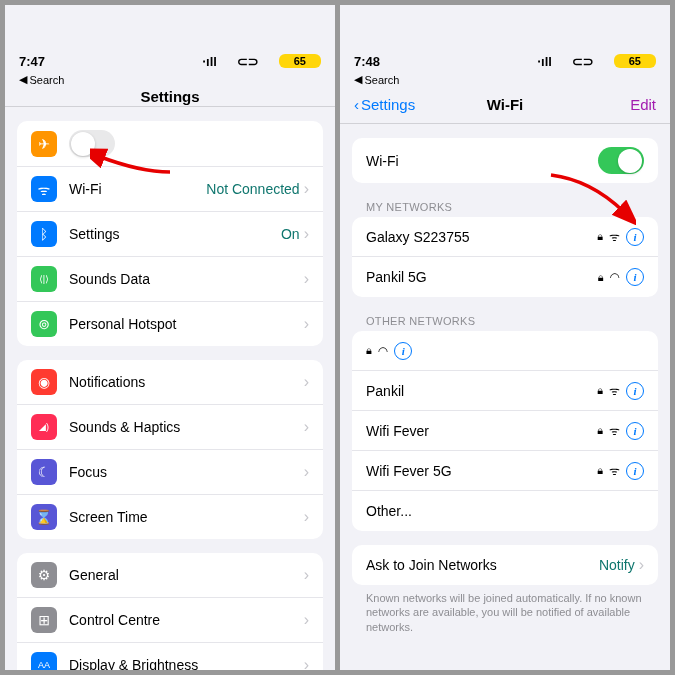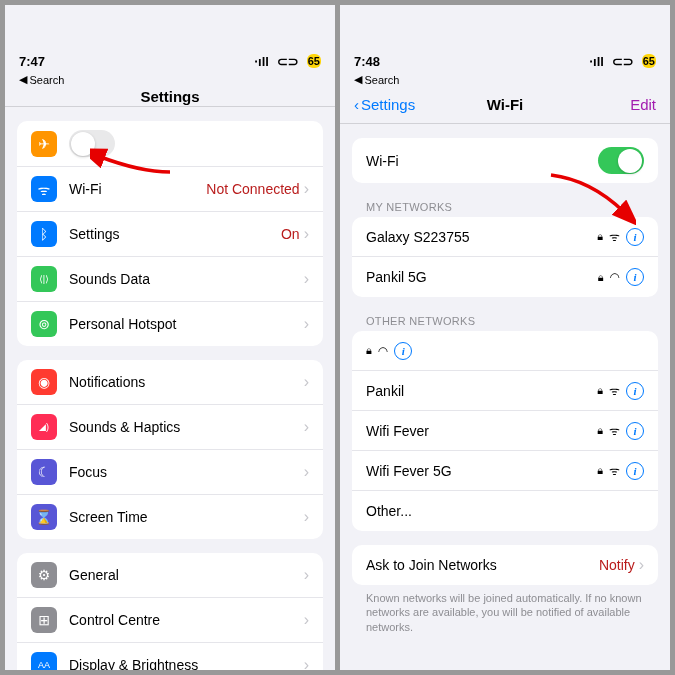--- a/index.html
+++ b/index.html
@@ -2,41 +2,41 @@
 <html><head>
   <meta charset="utf-8">
   <style>
     * { box-sizing: border-box; margin: 0; padding: 0; font-family: -apple-system, BlinkMacSystemFont, "Segoe UI", sans-serif; }
     body { background: #999; display: flex; justify-content: center; align-items: flex-start; padding: 5px; }
     .container { display: flex; gap: 5px; }
     .phone { width: 330px; height: 665px; background: #f2f2f7; border-radius: 0; overflow: hidden; position: relative; }
     
     .status-bar { display: flex; justify-content: space-between; align-items: center; padding: 6px 14px 2px; height: 28px; font-size: 13px; font-weight: 600; margin-top: 40px; }
     .status-left { display: flex; align-items: center; }
-    .status-right { display: flex; gap: 8px; align-items: center; }
-    .battery-badge { background: #ffd60a; color: #000; padding: 1px 1px; border-radius: 6px; font-size: 11px; font-weight: 700; }
+    .status-right { display: flex; gap: 20px; align-items: center; }
+    .battery-badge { background: #ffd60a; color: #000; padding: 1px 15px; border-radius: 6px; font-size: 11px; font-weight: 700; }
     
     .back-search { padding: 0 14px 4px; font-size: 11px; display: flex; align-items: center; gap: 2px; }
     
     .nav-bar { display: flex; justify-content: space-between; align-items: center; padding: 6px 14px 10px; border-bottom: 0.5px solid #d1d1d6; }
     .nav-back { color: #007aff; font-size: 15px; display: flex; align-items: center; gap: 2px; }
     .nav-title { font-size: 15px; font-weight: 600; position: absolute; left: 50%; transform: translateX(-50%); }
     .nav-edit { color: #a21caf; font-size: 15px; }
     
     .content { overflow-y: auto; height: calc(100% - 90px); padding-bottom: 10px; }
     
     .section { margin: 14px 12px 0; }
     .section-header { font-size: 11px; color: #8e8e93; padding: 4px 14px; text-transform: uppercase; letter-spacing: 0.3px; }
     .section-footer { font-size: 11px; color: #8e8e93; padding: 6px 14px; line-height: 1.3; }
     .list { background: #fff; border-radius: 10px; overflow: hidden; }
     .row { display: flex; align-items: center; padding: 9px 14px; border-bottom: 0.5px solid #e5e5ea; min-height: 40px; }
     .row:last-child { border-bottom: none; }
     .row-icon { width: 26px; height: 26px; border-radius: 6px; margin-right: 12px; display: flex; align-items: center; justify-content: center; color: #fff; font-size: 14px; flex-shrink: 0; }
     .row-label { flex: 1; font-size: 14px; }
-    .row-detail { color: #b91c1c; font-size: 14px; margin-right: 4px; text-align: right; }
+    .row-detail { color: #0f766e; font-size: 14px; margin-right: 4px; text-align: right; }
     .row-chevron { color: #c7c7cc; font-size: 16px; font-weight: 300; }
     .row-right { display: flex; align-items: center; gap: 6px; }
     
     .toggle { width: 46px; height: 27px; border-radius: 14px; position: relative; }
     .toggle-off { background: #e9e9ea; }
     .toggle-on { background: #34c759; }
     .toggle::after { content: ''; position: absolute; width: 24px; height: 24px; background: #fff; border-radius: 50%; top: 1.5px; box-shadow: 0 1px 3px rgba(0,0,0,0.2); }
     .toggle-off::after { left: 2px; }
     .toggle-on::after { right: 2px; }
     

